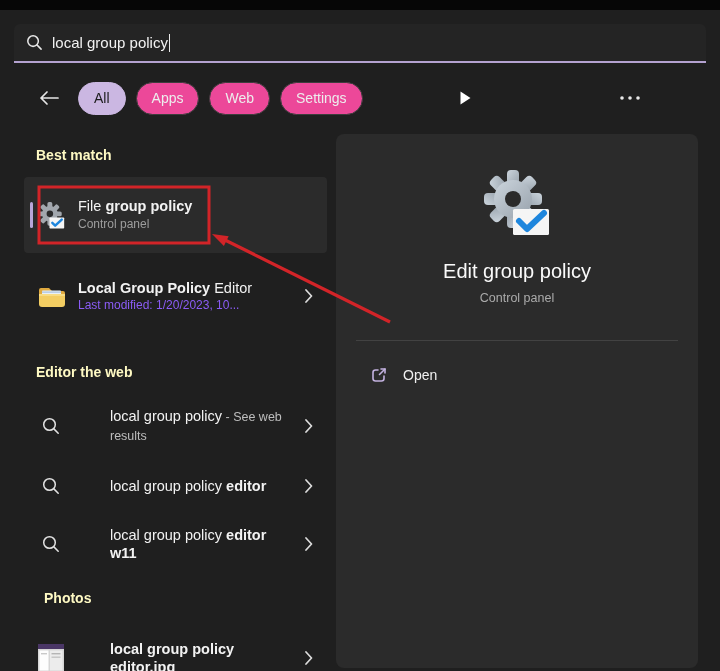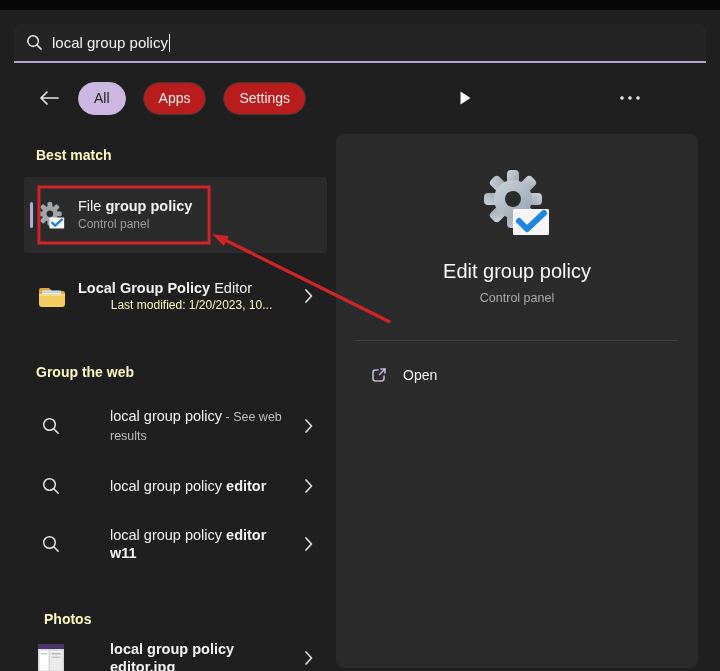--- a/index.html
+++ b/index.html
@@ -20,39 +20,39 @@
     display:flex;align-items:center;padding:0 12px;box-sizing:border-box;
   }
   .searchbar .mag{flex:0 0 auto;margin-right:9px;display:flex;}
   .search-text{font-size:15px;color:#f2f2f2;white-space:pre;}
   .caret{display:inline-block;width:1.5px;height:18px;background:#e8e8e8;margin-left:1px;vertical-align:-4px;animation:blink 1.1s steps(1) infinite;}
   @keyframes blink{50%{opacity:0;}}
 
   
   .tabsrow{position:absolute;left:0;top:80px;width:720px;height:36px;}
   .backbtn{position:absolute;left:36px;top:6px;width:26px;height:24px;background:none;border:none;padding:0;display:flex;align-items:center;justify-content:center;cursor:pointer;}
-  .tabstrip{position:absolute;left:78px;top:0;width:362px;height:36px;overflow:hidden;display:flex;gap:17px;align-items:center;}
+  .tabstrip{position:absolute;left:78px;top:0;width:362px;height:36px;overflow:hidden;display:flex;gap:10px;align-items:center;}
   .pill{
     flex:0 0 auto;height:33px;border-radius:17px;padding:0 15px;
-    background:#b91c1c;border:1px solid #3d3d3d;color:#ededed;
+    background:#ec4899;border:1px solid #3d3d3d;color:#ededed;
     font-size:14px;font-family:inherit;display:flex;align-items:center;cursor:pointer;white-space:nowrap;
   }
   .pill.sel{background:#cbb7e2;border-color:#cbb7e2;color:#1c1c1c;font-weight:500;}
   .playbtn{position:absolute;left:452px;top:5px;width:26px;height:26px;background:none;border:none;display:flex;align-items:center;justify-content:center;cursor:pointer;padding:0;}
   .morebtn{position:absolute;left:612px;top:4px;width:36px;height:28px;background:none;border:none;display:flex;align-items:center;justify-content:center;cursor:pointer;padding:0;}
 
   
   .heading{position:absolute;left:36px;font-size:14px;font-weight:700;color:#fef9c3;}
   .row{position:absolute;left:24px;width:303px;display:flex;align-items:center;box-sizing:border-box;cursor:pointer;border-radius:4px;}
   .row .icon-col{flex:0 0 54px;display:flex;justify-content:center;align-items:center;}
   .row .text-col{flex:1 1 auto;min-width:0;}
   .title{font-size:14.5px;color:#f2f2f2;line-height:1.25;}
   .title .b{font-weight:700;}
   .sub{font-size:12px;color:#9d9d9d;line-height:1.3;margin-top:2px;}
-  .meta{font-size:12px;color:#fef9c3;line-height:1.3;margin-top:1px;text-align:center;}
+  .meta{font-size:12px;color:#8b5cf6;line-height:1.3;margin-top:1px;}
   .suffix{font-size:12.5px;color:#bdbdbd;}
   .chev{flex:0 0 auto;margin-right:14px;display:flex;align-items:center;}
   .bestmatch{top:177px;height:76px;background:#2b2b2b;}
   .indicator{position:absolute;left:6px;top:25px;width:3px;height:26px;border-radius:2px;background:#b8a5d9;}
   .doc-row{top:260px;height:72px;}
   .web1{top:400px;height:52px;}
   .web2{top:468px;height:36px;}
   .web3{top:516px;height:56px;}
   .photo-row{top:628px;height:60px;}
   .wrap175{width:175px;margin-left:32px;}
@@ -92,20 +92,21 @@
 
 <div class="tabsrow">
   <button class="backbtn">
     <svg width="20" height="16" viewBox="0 0 20 16">
         <path d="M19 8 H2 M8 2 L2 8 l6 6" fill="none" stroke="#e6e6e6" stroke-width="1.7" stroke-linecap="round" stroke-linejoin="round"></path>
       </svg>
   </button>
   <div class="tabstrip">
     <button class="pill sel">All</button>
     <button class="pill">Apps</button>
+    <button class="pill">Web</button>
     <button class="pill">Settings</button>
   </div>
   <button class="playbtn">
     <svg width="11" height="14" viewBox="0 0 11 14">
         <path d="M0.5 0.5 L10.5 7 L0.5 13.5 z" fill="#ffffff"></path>
       </svg>
   </button>
   <button class="morebtn">
     <svg width="22" height="6" viewBox="0 0 22 6">
         <circle cx="3" cy="3" r="1.8" fill="#e8e8e8"></circle>
@@ -157,21 +158,21 @@
     <div class="title wrap210"><span class="b">Local Group Policy</span><span> Editor</span></div>
     <div class="meta">Last modified: 1/20/2023, 10...</div>
   </span>
   <span class="chev">
     <svg width="8" height="14" viewBox="0 0 8 14">
         <path d="M1 1 l5.5 6 L1 13" fill="none" stroke="#dcdcdc" stroke-width="1.7" stroke-linecap="round" stroke-linejoin="round"></path>
       </svg>
   </span>
 </div>
 
-<div class="heading" style="top:364px;">Group the web</div>
+<div class="heading" style="top:364px;">Editor the web</div>
 
 <div class="row web1">
   <span class="icon-col">
     <svg width="18" height="18" viewBox="0 0 18 18">
         <circle cx="7.5" cy="7.5" r="5.8" fill="none" stroke="#e2e2e2" stroke-width="1.5"></circle>
         <line x1="11.9" y1="11.9" x2="16.2" y2="16.2" stroke="#e2e2e2" stroke-width="1.5" stroke-linecap="round"></line>
       </svg>
   </span>
   <span class="text-col">
     <div class="title wrap175"><span><span>local group policy</span></span><span class="suffix"> - See web results</span></div>
@@ -210,21 +211,21 @@
   <span class="text-col">
     <div class="title wrap175"><span>local group policy </span><span class="b">editor w11</span></div>
   </span>
   <span class="chev">
     <svg width="8" height="14" viewBox="0 0 8 14">
         <path d="M1 1 l5.5 6 L1 13" fill="none" stroke="#dcdcdc" stroke-width="1.7" stroke-linecap="round" stroke-linejoin="round"></path>
       </svg>
   </span>
 </div>
 
-<div class="heading" style="top:611px;padding-left:8px;">Photos</div>
+<div class="heading" style="top:590px;padding-left:8px;">Photos</div>
 
 <div class="row photo-row">
   <span class="icon-col">
     <svg width="26" height="28" viewBox="0 0 26 28">
       <rect x="0" y="0" width="26" height="28" fill="#d6d6d6"></rect>
       <rect x="0" y="0" width="26" height="5" fill="#4a3666"></rect>
       <rect x="1.5" y="6.5" width="9" height="20" fill="#fdfdfd"></rect>
       <rect x="12" y="6.5" width="12.5" height="20" fill="#ececec"></rect>
       <rect x="13.5" y="9" width="9" height="1.4" fill="#b5b5b5"></rect>
       <rect x="13.5" y="12.5" width="9" height="1.4" fill="#c4c4c4"></rect>

